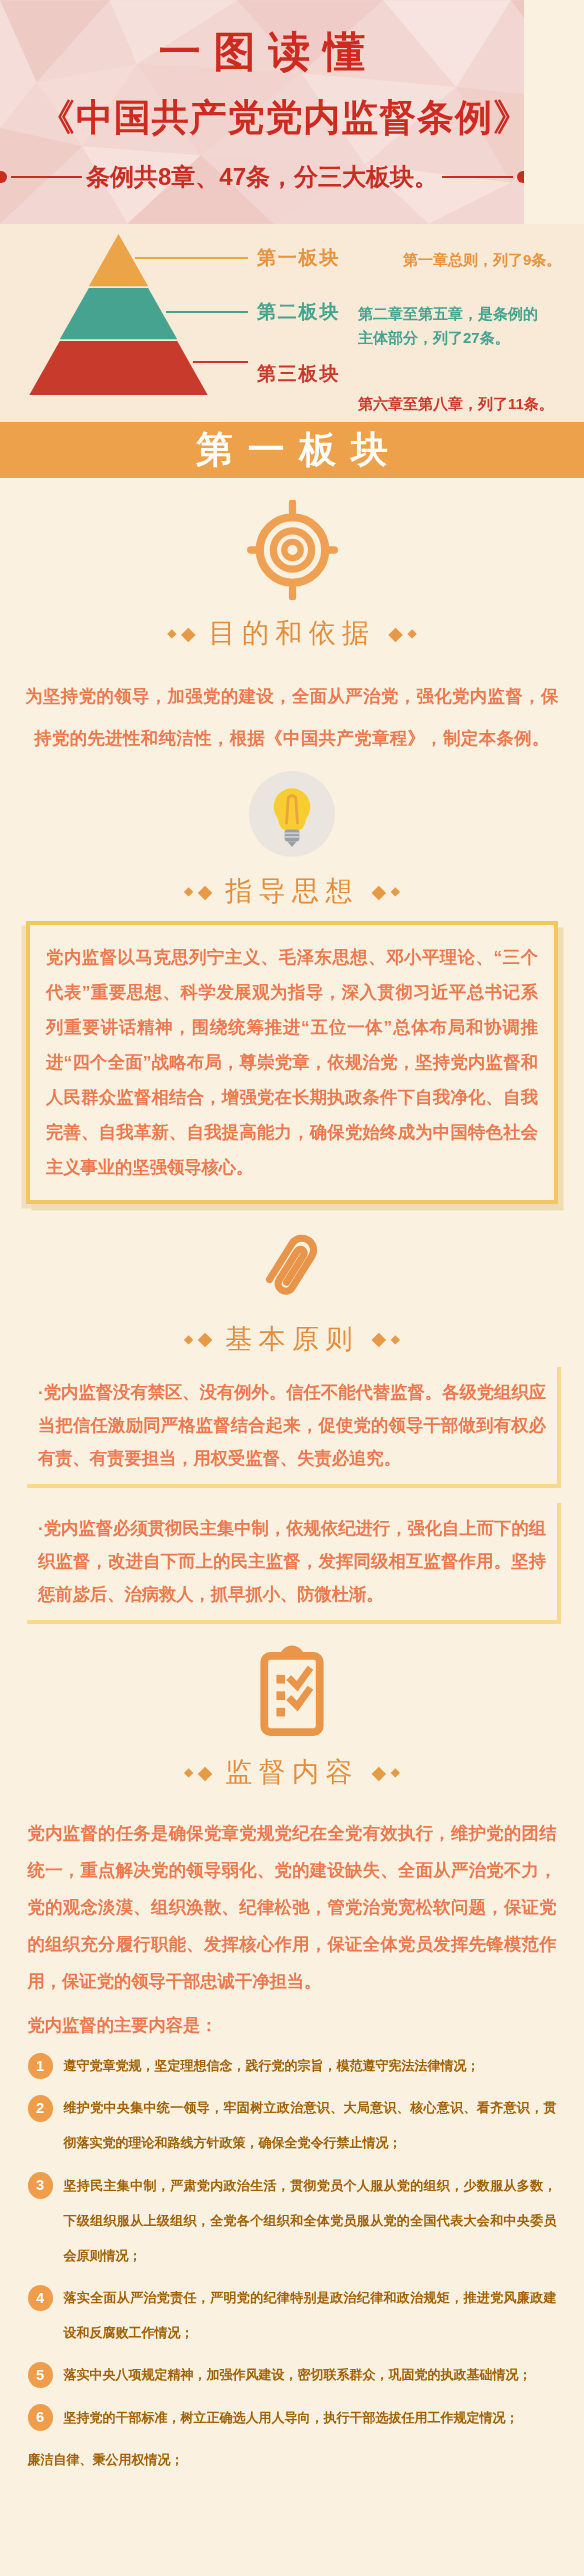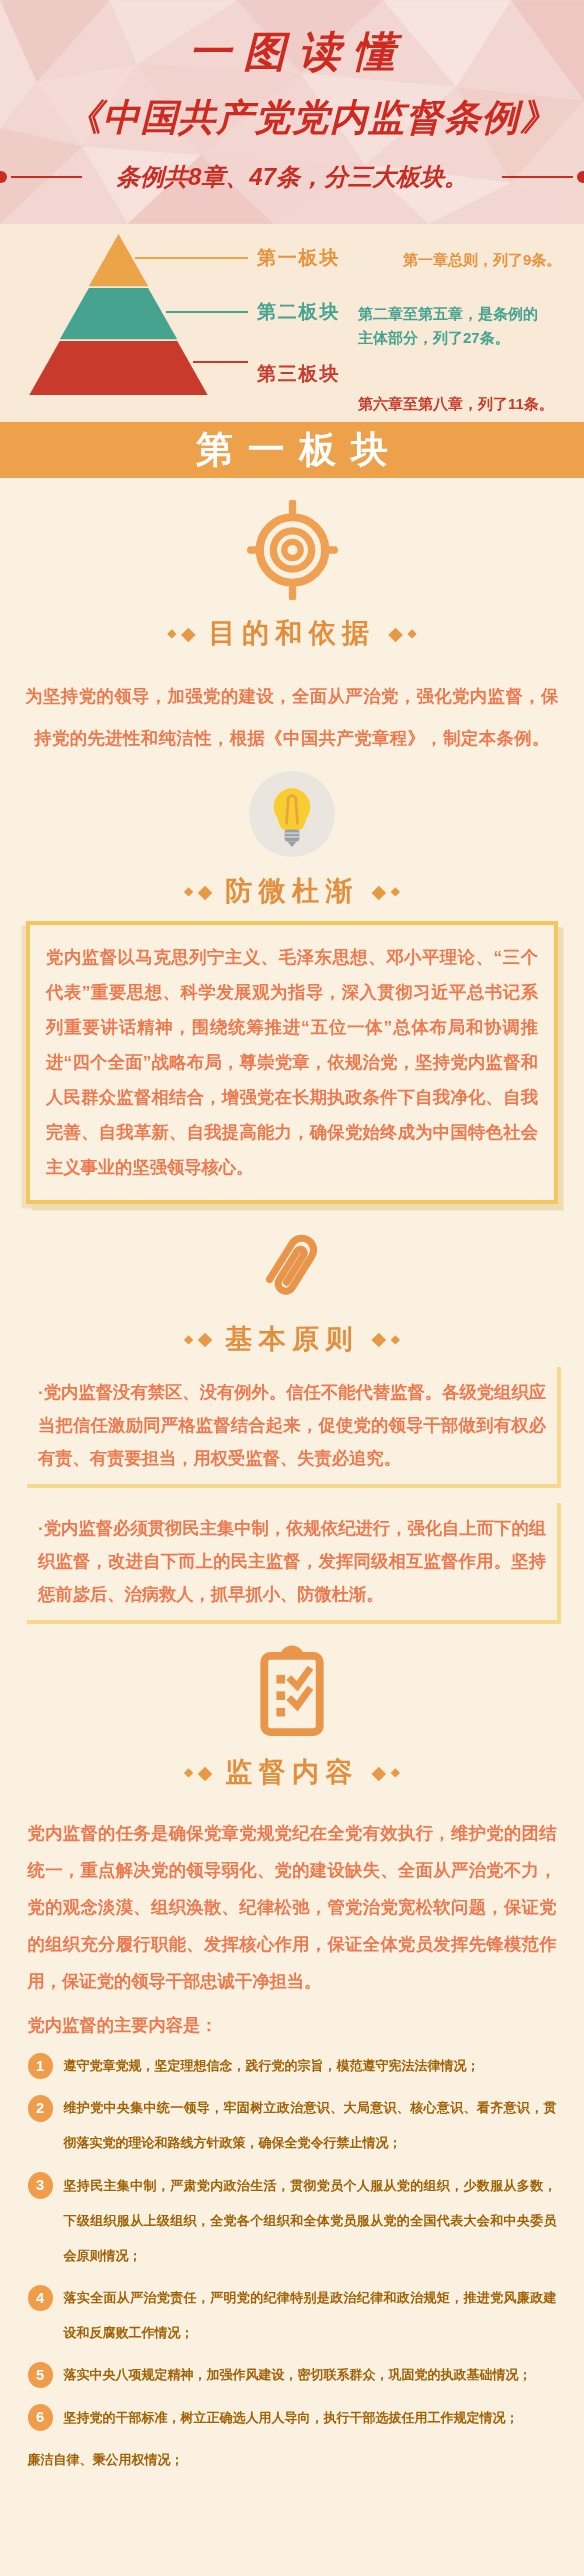--- a/index.html
+++ b/index.html
@@ -1,20 +1,20 @@
 <!DOCTYPE html>
 <html style="font-size:14.6px"><head>
 <meta charset="utf-8">
 <style>
   html,body{margin:0;padding:0;}
   body{font-family:"Liberation Sans","DejaVu Sans",sans-serif;background:#ffffff;}
   .page{position:relative;width:584px;height:2576px;margin:0 auto;overflow:hidden;background:#fbf1e0;}
 
   
-  .header{position:relative;width:584px;height:224px;background:#f2d6d1;overflow:hidden;font-style:italic;}
+  .header{position:relative;width:524px;height:224px;background:#f2d6d1;overflow:hidden;}
   .header svg.polys{position:absolute;left:0;top:0;}
   .header-inner{position:relative;z-index:2;text-align:center;}
   .main-title{margin:0;padding-top:24px;font-size:42px;font-weight:bold;color:#ce2a20;letter-spacing:12.8px;text-indent:12.8px;}
   .law-title{margin:12.8px 0 0 0;font-size:37px;font-weight:bold;color:#ce2a20;letter-spacing:0.9px;white-space:nowrap;padding-left:38px;}
   .subrow{position:relative;margin-top:20px;height:27px;line-height:27px;font-size:24px;font-weight:bold;color:#c92d22;}
   .subrow .dot{position:absolute;top:8.2px;width:12px;height:12px;border-radius:50%;background:#c92d22;}
   .subrow .dot.l{left:-4.6px;} .subrow .dot.r{right:-4.6px;}
   .subrow .dash{position:absolute;top:12.8px;height:2.7px;background:#c92d22;}
   .subrow .dash.l{left:11px;width:71px;} .subrow .dash.r{right:11px;width:71px;}
 
@@ -38,21 +38,21 @@
 
   
   .body{width:584px;background:#fbf1e0;}
   .icon-wrap{text-align:center;}
   .icon-target{margin-top:22px;}
   .icon-bulb{margin-top:11px;}
   .icon-clip{margin-top:18px;}
   .icon-board{margin-top:18px;}
 
   .sec-heading{display:flex;align-items:center;justify-content:center;margin-top:12.8px;height:35px;}
-  .sec-heading h3{margin:0;font-size:27px;font-weight:bold;color:#e28e3d;letter-spacing:6.4px;padding:0 12.8px;}
+  .sec-heading h3{margin:0;font-size:27px;font-weight:normal;color:#e28e3d;letter-spacing:6.4px;padding:0 12.8px;}
   .dm{color:#e79a45;line-height:1;}
   .dm.small{font-size:12px;} .dm.big{font-size:19px;}
   .dm.ls{margin-right:4.6px;} .dm.rs{margin-left:4.6px;}
 
   .para-center{width:548px;margin:24px auto 0 auto;text-align:center;font-size:17.3px;font-weight:bold;color:#ec7950;line-height:42px;letter-spacing:0.5px;}
 
   .guide-box{width:auto;margin:12.8px 25.6px 0 25.6px;border:4.6px solid #f2c75f;box-shadow:5.5px 6.4px 0 #eedcb2,-4.6px 4.6px 0 #f2dfc0;padding:14.6px 16.4px;background:#fbf1e0;}
   .guide-box p{margin:0;font-size:17.3px;font-weight:bold;color:#ec7950;line-height:35px;text-align:justify;}
 
   .principle-card{margin:11px 23px 0 27px;padding:9px 11px;border-right:4.6px solid #f8d88e;border-bottom:4.6px solid #f8d88e;}
@@ -159,21 +159,21 @@
         <path d="M44 30 L42 58 M52 30 L54 58 M44 30 Q48 26 52 30" stroke="#e9a43f" stroke-width="3" fill="none" stroke-linecap="round"></path>
         <rect x="40" y="65" width="16" height="13" rx="3" fill="#9aa0a6"></rect>
         <line x1="40" y1="69" x2="56" y2="69" stroke="#c9cdd2" stroke-width="2"></line>
         <line x1="40" y1="73" x2="56" y2="73" stroke="#c9cdd2" stroke-width="2"></line>
         <path d="M43 78 L53 78 L48 84 Z" fill="#9aa0a6"></path>
       </svg>
     </div>
     <div class="sec-heading">
       <span class="dm small ls">◆</span>
       <span class="dm big">◆</span>
-      <h3>防微杜渐</h3>
+      <h3>指导思想</h3>
       <span class="dm big">◆</span>
       <span class="dm small rs">◆</span>
     </div>
     <div class="guide-box">
       <p>党内监督以马克思列宁主义、毛泽东思想、邓小平理论、“三个代表”重要思想、科学发展观为指导，深入贯彻习近平总书记系列重要讲话精神，围绕统筹推进“五位一体”总体布局和协调推进“四个全面”战略布局，尊崇党章，依规治党，坚持党内监督和人民群众监督相结合，增强党在长期执政条件下自我净化、自我完善、自我革新、自我提高能力，确保党始终成为中国特色社会主义事业的坚强领导核心。</p>
     </div>
 
     <div class="icon-wrap icon-clip">
       <svg width="84" height="84" viewBox="0 0 100 100">
         <g transform="rotate(32 50 52)">

